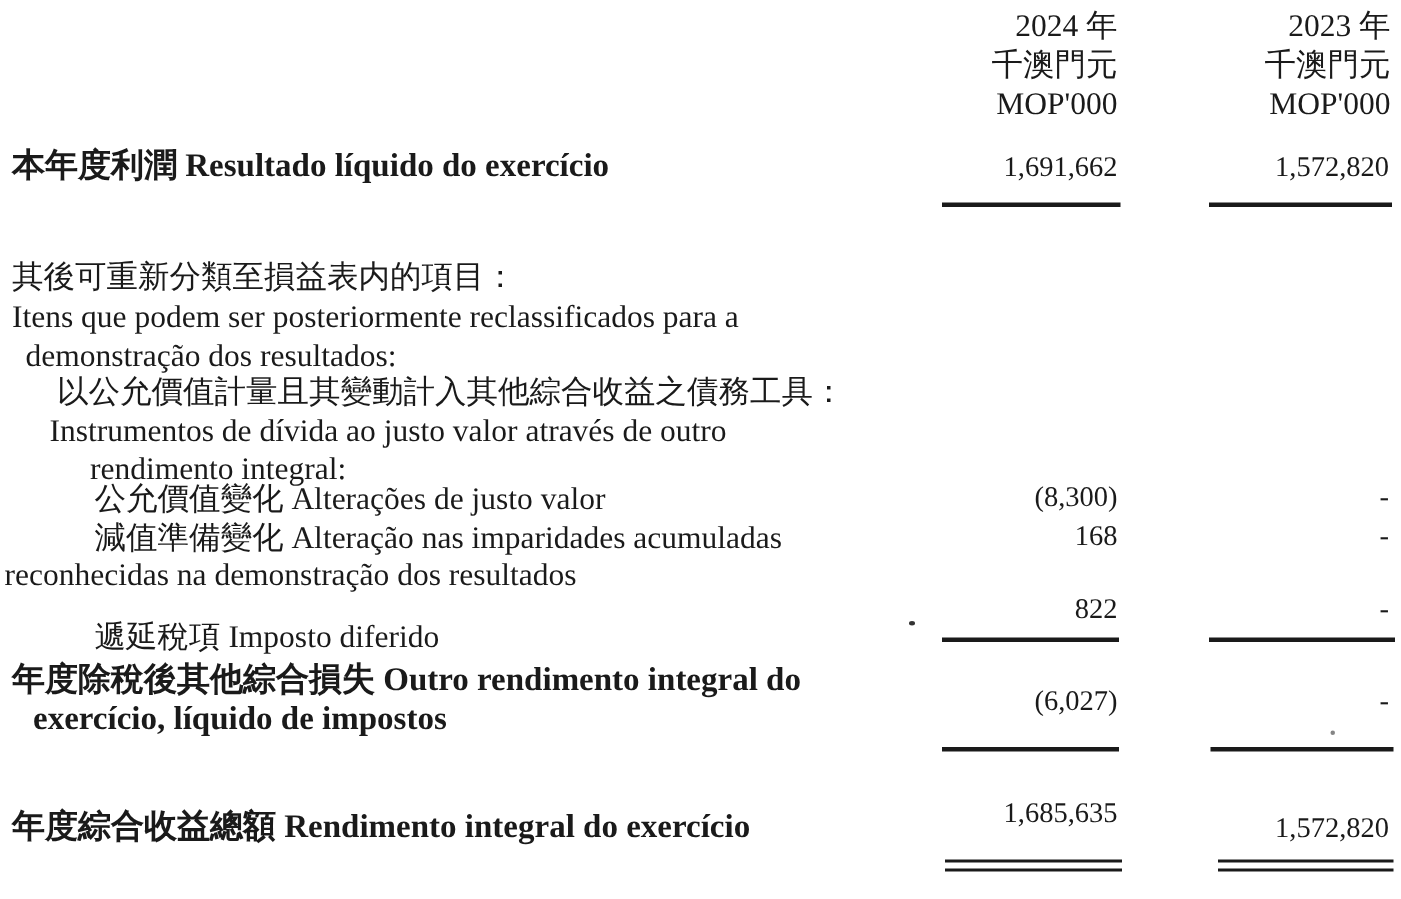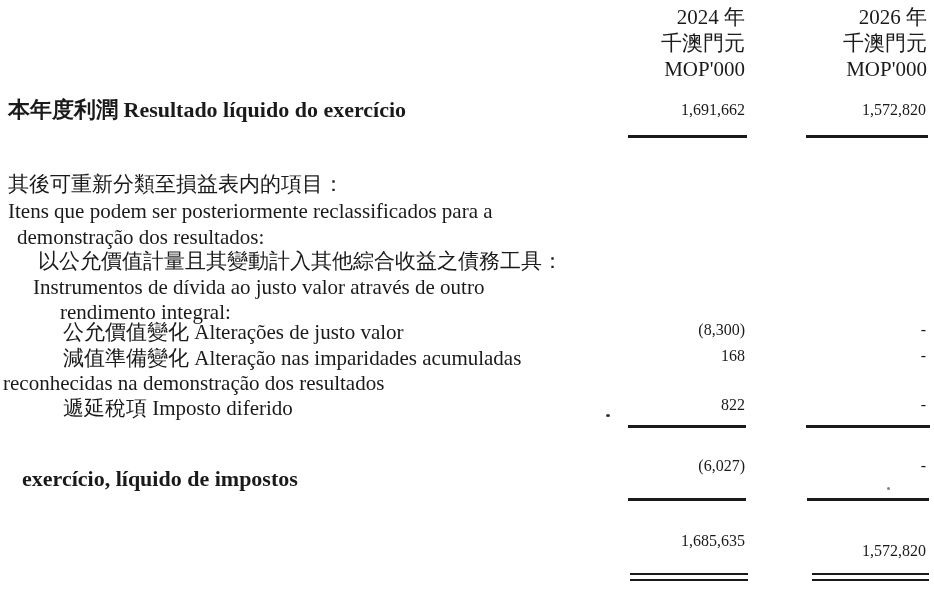--- a/index.html
+++ b/index.html
@@ -6,38 +6,38 @@
   .page{
     position:relative;
     width:934px;height:599px;
     background:#ffffff;
     font-family:"Liberation Serif","DejaVu Serif",serif;
     color:#1a1a1a;
     overflow:hidden;
   }
   .t{position:absolute;font-size:21px;line-height:25px;white-space:nowrap;}
   .bold{font-weight:bold;font-size:22px;}
-  .num{position:absolute;font-size:16px;white-space:nowrap;margin-left:18px;}
+  .num{position:absolute;font-size:19px;white-space:nowrap;margin-left:18px;}
   .hdr{position:absolute;text-align:right;font-size:21px;line-height:26px;}
   .rule{position:absolute;height:3px;background:#1a1a1a;}
   .rule2{position:absolute;height:2px;background:#1a1a1a;}
   .speck{position:absolute;background:#333;border-radius:50%;}
 </style>
 </head>
 <body>
 
 <div class="page">
 
   <div class="hdr" style="top:4px;right:189px;">
     <div>2024 年</div>
     <div>千澳門元</div>
     <div>MOP'000</div>
   </div>
   <div class="hdr" style="top:4px;right:7px;">
-    <div>2026 年</div>
+    <div>2023 年</div>
     <div>千澳門元</div>
     <div>MOP'000</div>
   </div>
 
   <div class="t bold" style="left:8px;top:97px;">本年度利潤 Resultado líquido do exercício</div>
   <div class="num" style="right:189px;top:101px;">1,691,662</div>
   <div class="num" style="right:8px;top:101px;">1,572,820</div>
   <div class="rule" style="left:628px;top:135px;width:119px;"></div>
   <div class="rule" style="left:806px;top:135px;width:122px;"></div>
 
@@ -51,36 +51,38 @@
 
   <div class="t" style="left:63px;top:320px;">公允價值變化 Alterações de justo valor</div>
   <div class="num" style="right:189px;top:321px;">(8,300)</div>
   <div class="num" style="right:8px;top:321px;">-</div>
 
   <div class="t" style="left:63px;top:346px;">減值準備變化 Alteração nas imparidades acumuladas</div>
   <div class="num" style="right:189px;top:347px;">168</div>
   <div class="num" style="right:8px;top:347px;">-</div>
   <div class="t" style="left:3px;top:371px;font-family:Liberation Serif, serif;">reconhecidas na demonstração dos resultados</div>
 
-  <div class="t" style="left:63px;top:396px;">遞延稅項 Imposto diferido</div>
+  <div class="t" style="left:63px;top:412px;">遞延稅項 Imposto diferido</div>
   <div class="num" style="right:189px;top:396px;">822</div>
   <div class="num" style="right:8px;top:396px;">-</div>
 
   <div class="speck" style="left:606px;top:414px;width:4px;height:3px;"></div>
   <div class="rule" style="left:628px;top:425px;width:118px;"></div>
   <div class="rule" style="left:806px;top:425px;width:124px;"></div>
 
+  <div class="t bold" style="left:8px;top:440px;">年度除稅後其他綜合損失 Outro rendimento integral do</div>
   <div class="t bold" style="left:22px;top:466px;font-family:Liberation Serif, serif;">exercício, líquido de impostos</div>
   <div class="num" style="right:189px;top:457px;">(6,027)</div>
   <div class="num" style="right:8px;top:457px;">-</div>
 
   <div class="speck" style="left:887px;top:487px;width:3px;height:3px;opacity:.6;"></div>
   <div class="rule" style="left:628px;top:498px;width:118px;"></div>
   <div class="rule" style="left:807px;top:498px;width:122px;"></div>
 
+  <div class="t bold" style="left:8px;top:538px;">年度綜合收益總額 Rendimento integral do exercício</div>
   <div class="num" style="right:189px;top:532px;">1,685,635</div>
   <div class="num" style="right:8px;top:542px;">1,572,820</div>
 
   <div class="rule2" style="left:630px;top:573px;width:118px;"></div>
   <div class="rule2" style="left:630px;top:579px;width:118px;"></div>
   <div class="rule2" style="left:812px;top:573px;width:117px;"></div>
   <div class="rule2" style="left:812px;top:579px;width:117px;"></div>
 
 </div>
 

